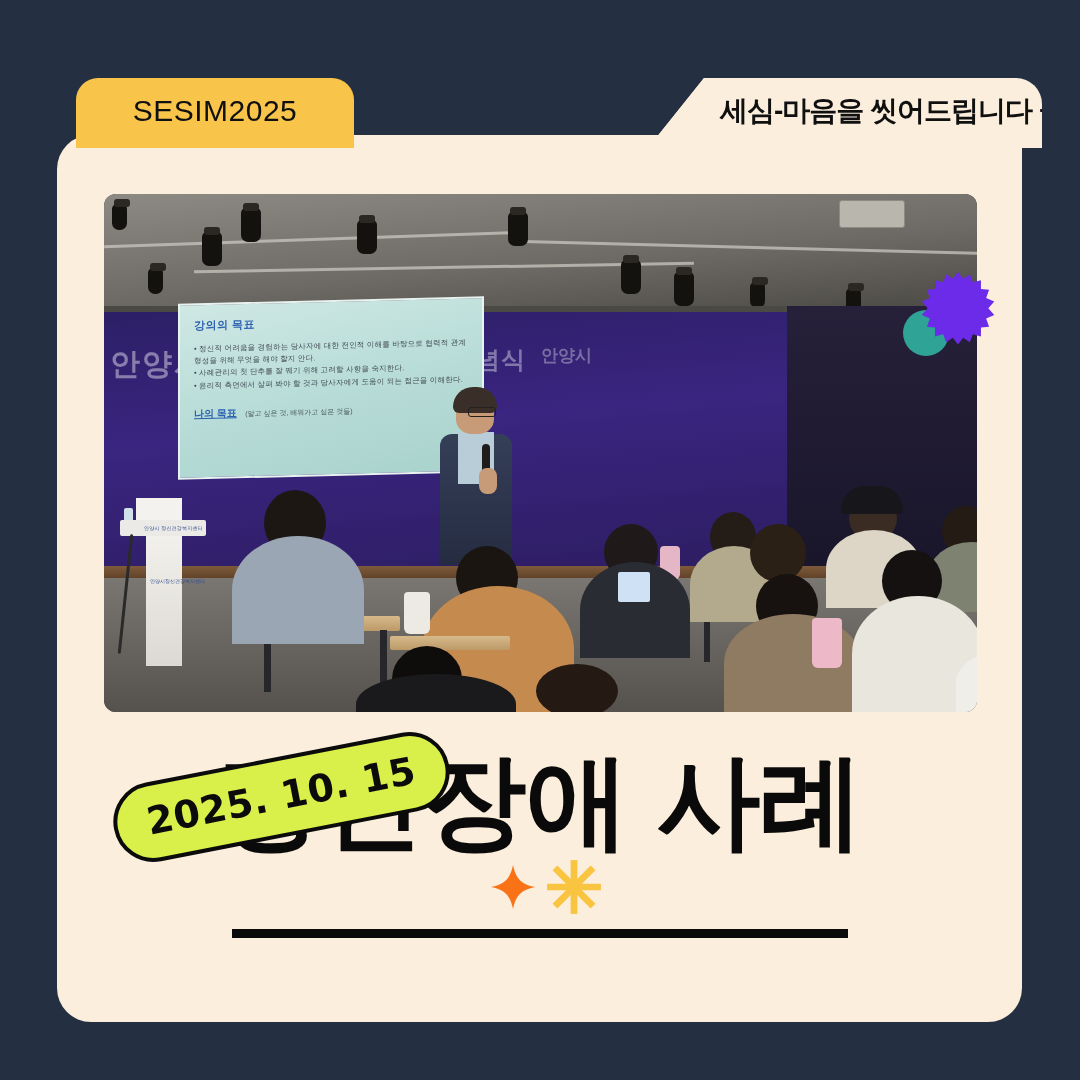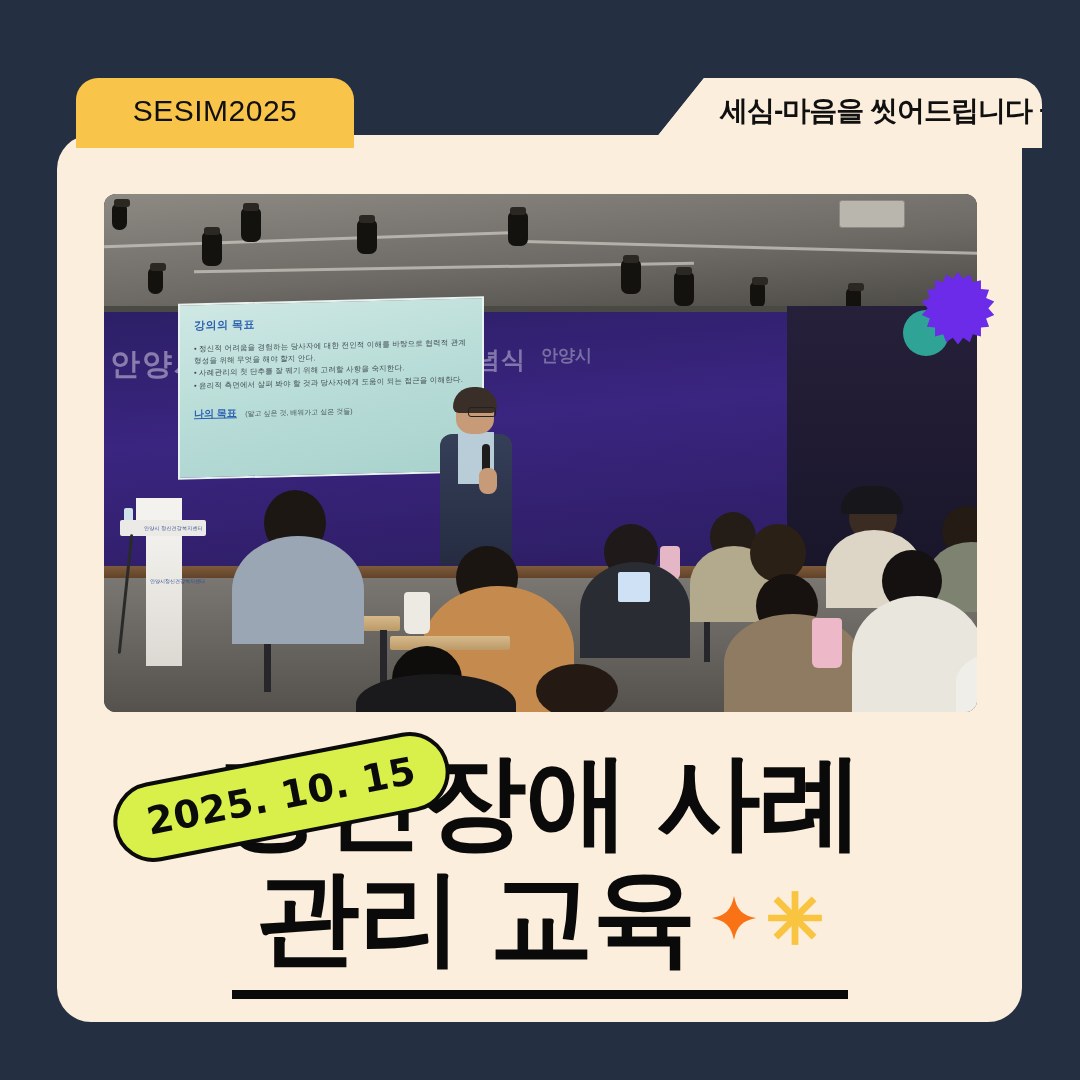--- a/index.html
+++ b/index.html
@@ -454,21 +454,20 @@
       <polygon fill="#6B2BE8" points="50,0 57,9 66,3 70,14 81,11 81,23 92,24 88,35 99,40 91,49 99,58 88,63 92,74 81,75 81,87 70,84 66,95 57,89 50,98 43,89 34,95 30,84 19,87 19,75 8,74 12,63 1,58 9,49 1,40 12,35 8,24 19,23 19,11 30,14 34,3 43,9"></polygon>
     </svg>
     <div class="decor-teal"></div>
   </div>
 
   <div class="date-badge">2025. 10. 15</div>
 
   <div class="title-block">
     <div class="title-line">정신장애 사례</div>
     <div class="title-line title-line-2">
-      <span>관리 교육</span>
       <span class="sparkles">
         <svg width="46" height="52" viewBox="0 0 100 100">
           <path fill="#F97316" d="M50 2 C56 32 68 44 98 50 C68 56 56 68 50 98 C44 68 32 56 2 50 C32 44 44 32 50 2 Z"></path>
         </svg>
         <svg width="56" height="56" viewBox="0 0 100 100">
           <g stroke="#F9C43F" stroke-width="12" stroke-linecap="butt">
             <line x1="50" y1="2" x2="50" y2="98"></line>
             <line x1="2" y1="50" x2="98" y2="50"></line>
             <line x1="16" y1="16" x2="84" y2="84"></line>
             <line x1="84" y1="16" x2="16" y2="84"></line>

